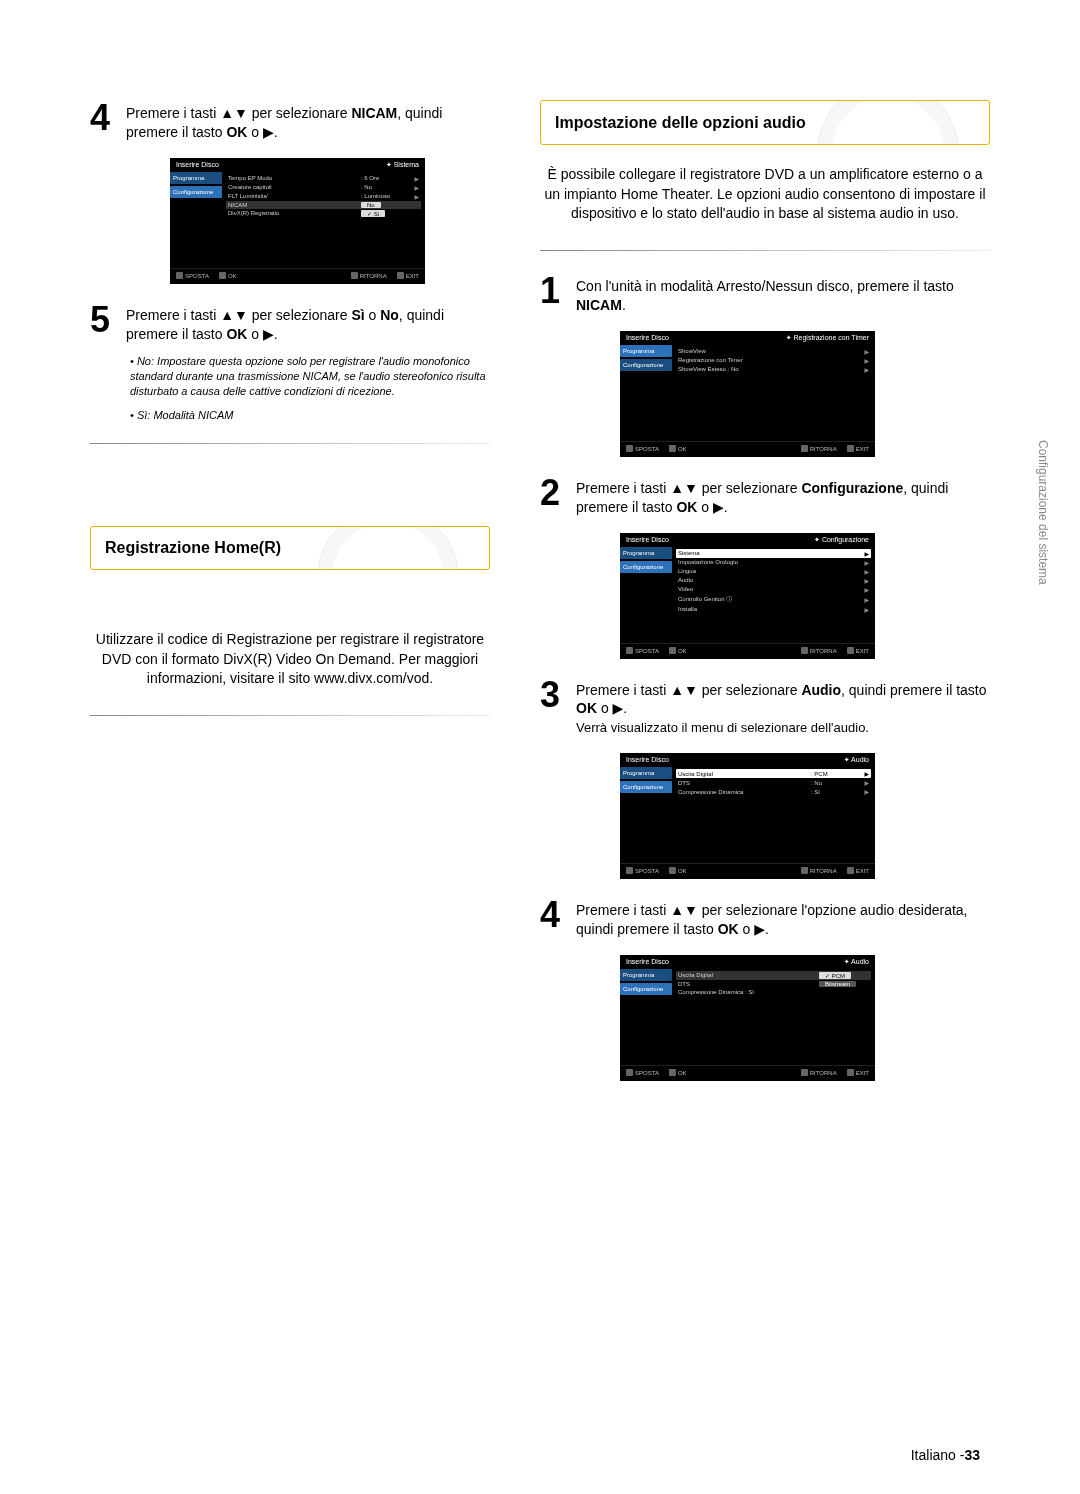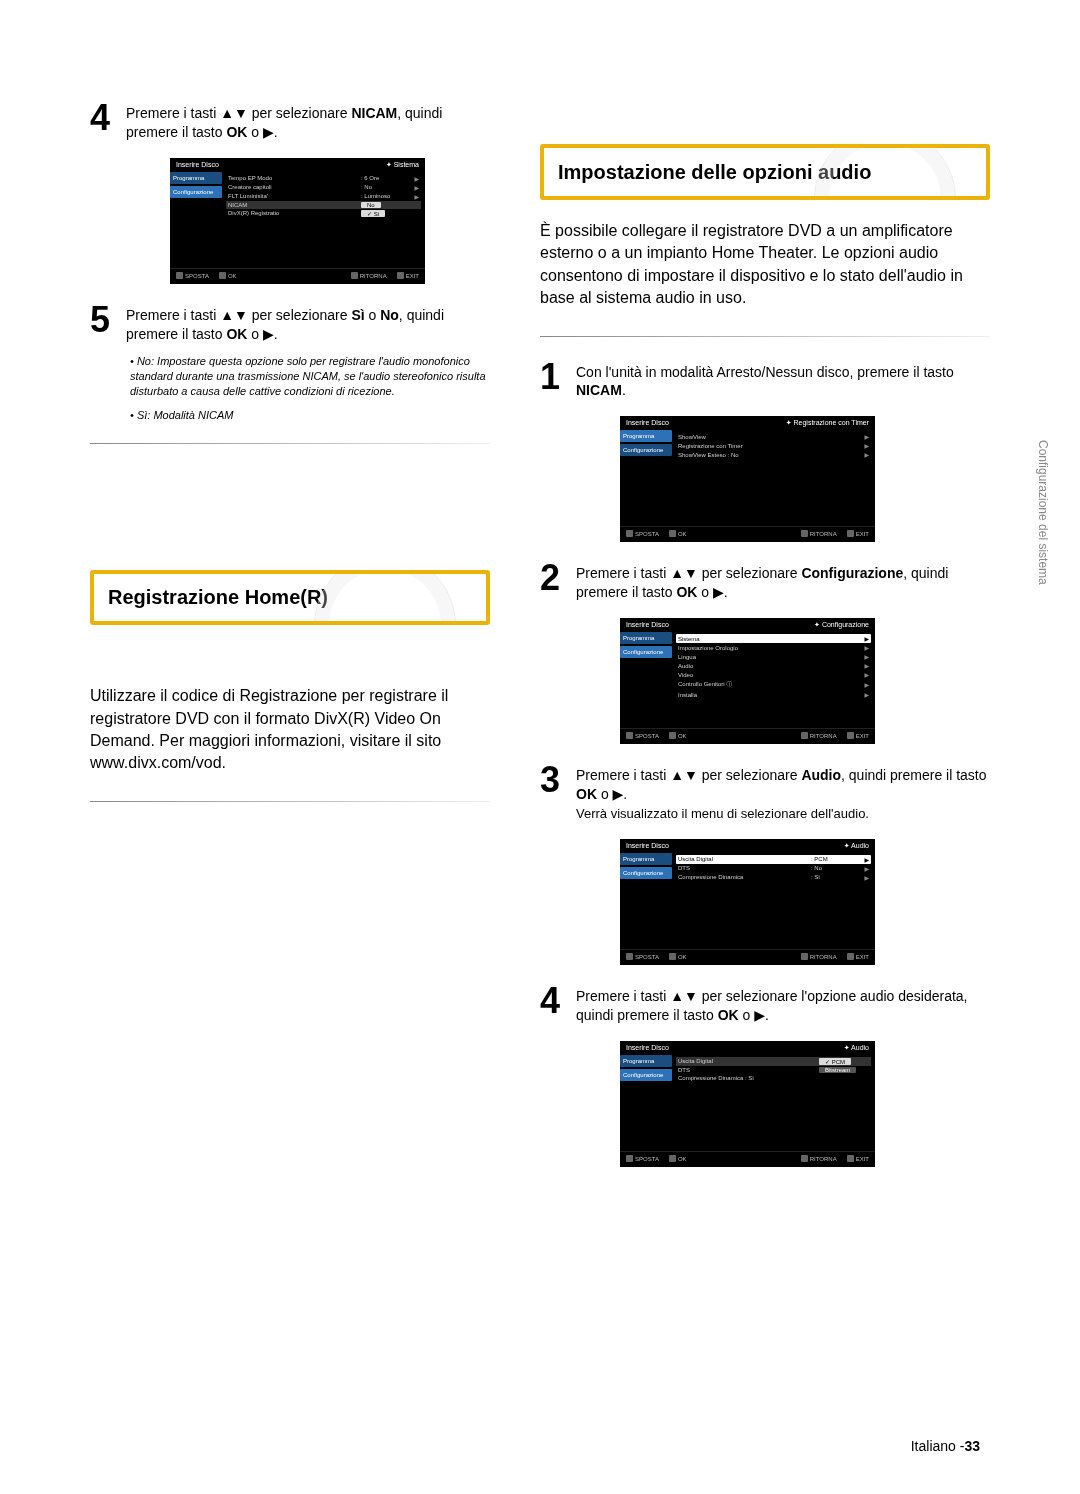--- a/index.html
+++ b/index.html
@@ -53,46 +53,46 @@
   }
   .step-body .bold { font-weight: bold; }
   .bullets {
     font-size: 11px;
     line-height: 1.4;
     margin-left: 40px;
     margin-bottom: 14px;
     font-style: italic;
   }
   .section-title-box {
-    border: 4px solid #eab308;
+    border: 1px solid #eab308;
     border-radius: 3px;
     padding: 12px 14px;
-    font-size: 20px;
+    font-size: 16px;
     font-weight: bold;
     margin-bottom: 20px;
     position: relative;
     overflow: hidden;
-    margin-top: 44px;
   }
   .section-title-box::after {
     content: "";
     position: absolute;
     right: 30px;
     top: -20px;
     width: 140px;
     height: 140px;
     border-radius: 50%;
     border: 1px solid #ddd;
     box-shadow: inset 0 0 0 14px rgba(230,230,230,0.5);
     opacity: 0.6;
   }
   .intro-text {
-    font-size: 16px;
+    font-size: 14px;
     line-height: 1.4;
     margin-bottom: 20px;
+    text-align: center;
   }
   .osd {
     width: 255px;
     background: #000;
     color: #fff;
     font-size: 7px;
     margin: 6px 0 18px 80px;
     padding-bottom: 2px;
   }
   .osd-header {
@@ -159,21 +159,21 @@
     display: inline-block;
     width: 7px;
     height: 7px;
     background: #666;
     border-radius: 1px;
     margin-right: 2px;
     vertical-align: -1px;
   }
   .page-footer {
     position: absolute;
-    bottom: 40px;
+    bottom: 31px;
     right: 100px;
     font-size: 14px;
   }
   .page-footer .num { font-weight: bold; }
   hr.gradient {
     border: none;
     height: 1px;
     background: linear-gradient(to right, #888, #eee);
     margin: 6px 0 22px 0;
   }

